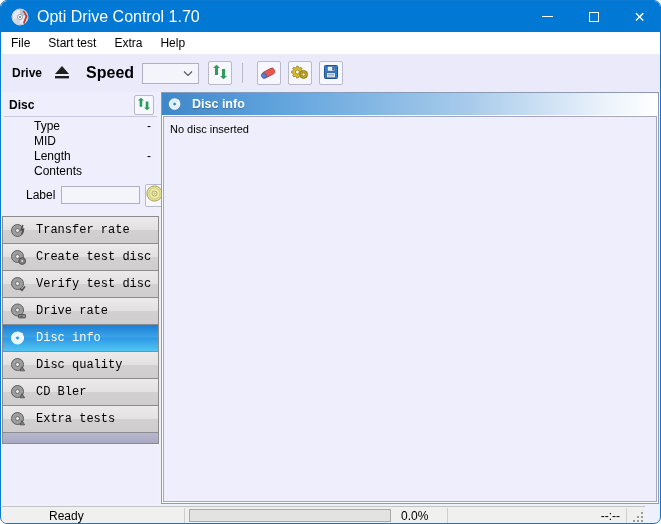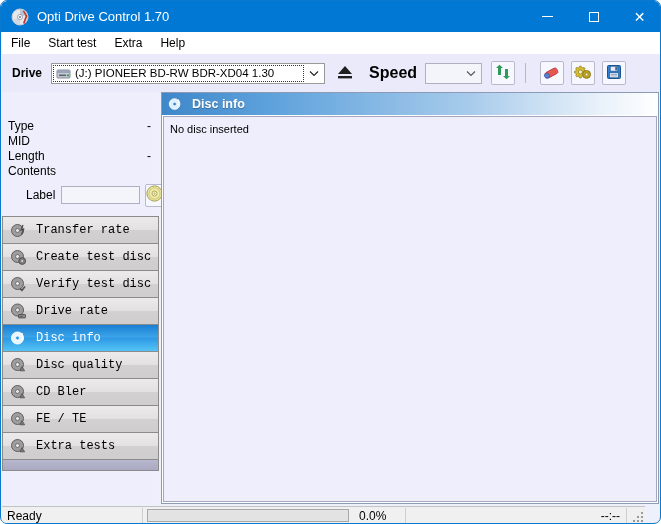--- a/index.html
+++ b/index.html
@@ -37,21 +37,21 @@
     position: absolute;
     left: 10px; top: 7px;
     width: 18px; height: 18px;
   }
   .title-text {
     position: absolute;
     left: 36px; top: 0;
     height: 31px;
     line-height: 31px;
     color: #ffffff;
-    font-size: 13px;
+    font-size: 16px;
     white-space: nowrap;
   }
   .win-btn {
     position: absolute;
     top: 0;
     width: 45px;
     height: 31px;
     display: flex;
     align-items: center;
     justify-content: center;
@@ -211,20 +211,21 @@
     position: absolute;
     left: 0; top: 27px;
     width: 157px;
   }
   .disc-row {
     position: relative;
     height: 15px;
     line-height: 15px;
     font-size: 12px;
     padding-left: 6px;
+    margin-left: 26px;
   }
   .disc-row .val {
     position: absolute;
     right: 8px; top: 0;
     font-size: 12px;
   }
   .label-row {
     position: relative;
     margin-top: 4px;
     height: 24px;
@@ -361,20 +362,21 @@
   .statusbar {
     position: absolute;
     left: 1px; top: 505px;
     width: 643px;
     height: 18px;
     background: #f0f0f0;
     border-top: 1px solid #c3c3c3;
     box-sizing: border-box;
     display: flex;
     align-items: center;
+    padding-left: 42px;
   }
   .sb-ready {
     width: 140px;
     padding-left: 5px;
     font-size: 12px;
     box-sizing: border-box;
   }
   .sb-div { width: 1px; height: 16px; background: #cfcfcf; }
   .sb-progress-wrap {
     width: 210px;
@@ -449,37 +451,20 @@
   <div class="menubar">
     <div class="menu-item">File</div>
     <div class="menu-item">Start test</div>
     <div class="menu-item">Extra</div>
     <div class="menu-item">Help</div>
   </div>
 
   <div class="drivebar">
     <span class="lbl-drive">Drive</span>
 
-    <div class="drive-combo">
-      <span class="drive-icon">
-        <svg width="15" height="15" viewBox="0 0 15 15">
-          <rect x="1" y="4" width="13" height="8" rx="1" fill="#c8ccd6" stroke="#6b7280" stroke-width="0.8"></rect>
-          <rect x="1" y="4" width="13" height="3" fill="#9aa4b4"></rect>
-          <rect x="3" y="8.5" width="7" height="1.6" fill="#5a6271"></rect>
-          <circle cx="12" cy="9.4" r="1.1" fill="#2f9e44"></circle>
-        </svg>
-      </span>
-      <span class="drive-text">(J:)   PIONEER BD-RW   BDR-XD04 1.30</span>
-      <span class="focus-rect"></span>
-      <span class="combo-arrow">
-        <svg width="10" height="7" viewBox="0 0 10 7">
-            <path d="M1 1.5 L5 5.5 L9 1.5" fill="none" stroke="#222" stroke-width="1.1"></path>
-          </svg>
-      </span>
-    </div>
 
     <div class="tool-btn eject-btn">
       <span>
         <svg width="18" height="16" viewBox="0 0 18 16">
           <path d="M9 2 L16 10 L2 10 Z" fill="#1f1f1f"></path>
           <rect x="2" y="12" width="14" height="2.4" fill="#1f1f1f"></rect>
         </svg>
       </span>
     </div>
 
@@ -537,20 +522,31 @@
           <rect x="9.2" y="2.8" width="2" height="3.6" fill="#4a6a8e"></rect>
           <rect x="3.5" y="8.8" width="9" height="5" fill="#eef3f8" stroke="#1c548f" stroke-width="0.7"></rect>
           <rect x="4.6" y="10" width="6.8" height="0.9" fill="#8fa6bd"></rect>
           <rect x="4.6" y="11.5" width="6.8" height="0.9" fill="#8fa6bd"></rect>
         </svg>
       </span>
     </div>
   </div>
 
   <div class="leftpanel">
+    <div class="disc-header">
+      <span class="cap">Disc</span>
+      <div class="disc-refresh">
+        <span>
+          <svg width="14" height="14" viewBox="0 0 16 16">
+            <path d="M3 11 L3 4 L1 4 L4.5 0.8 L8 4 L6 4 L6 11 Z" fill="#2e9c59"></path>
+            <path d="M13 5 L13 12 L15 12 L11.5 15.2 L8 12 L10 12 L10 5 Z" fill="#2e9c59"></path>
+          </svg>
+        </span>
+      </div>
+    </div>
 
     <div class="disc-fields">
       <div class="disc-row">
         <span>Type</span>
         <span class="val">-</span>
       </div>
       <div class="disc-row">
         <span>MID</span>
         <span class="val"></span>
       </div>
@@ -655,30 +651,20 @@
       <span class="nav-icon">
         <svg width="17" height="17" viewBox="0 0 17 17">
           <circle cx="7.5" cy="7.5" r="6" fill="#9d9d9d" stroke="#5e5e5e" stroke-width="1"></circle>
           <circle cx="7.5" cy="7.5" r="2" fill="#e7e7e7" stroke="#5e5e5e" stroke-width="0.8"></circle>
           <path d="M10 13.8 L12 9.6 L14.6 13.8 Z" fill="#7e7e7e" stroke="#4d4d4d" stroke-width="0.8"></path>
         </svg>
       </span>
       <span class="nav-label">CD Bler</span>
     </div>
 
-    <div class="nav-item">
-      <span class="nav-icon">
-        <svg width="17" height="17" viewBox="0 0 17 17">
-          <circle cx="7.5" cy="7.5" r="6" fill="#9d9d9d" stroke="#5e5e5e" stroke-width="1"></circle>
-          <circle cx="7.5" cy="7.5" r="2" fill="#e7e7e7" stroke="#5e5e5e" stroke-width="0.8"></circle>
-          <path d="M10 13.8 L12 9.6 L14.6 13.8 Z" fill="#7e7e7e" stroke="#4d4d4d" stroke-width="0.8"></path>
-        </svg>
-      </span>
-      <span class="nav-label">FE / TE</span>
-    </div>
 
     <div class="nav-item">
       <span class="nav-icon">
         <svg width="17" height="17" viewBox="0 0 17 17">
           <circle cx="7.5" cy="7.5" r="6" fill="#9d9d9d" stroke="#5e5e5e" stroke-width="1"></circle>
           <circle cx="7.5" cy="7.5" r="2" fill="#e7e7e7" stroke="#5e5e5e" stroke-width="0.8"></circle>
           <path d="M10 13.8 L12 9.6 L14.6 13.8 Z" fill="#7e7e7e" stroke="#4d4d4d" stroke-width="0.8"></path>
         </svg>
       </span>
       <span class="nav-label">Extra tests</span>

